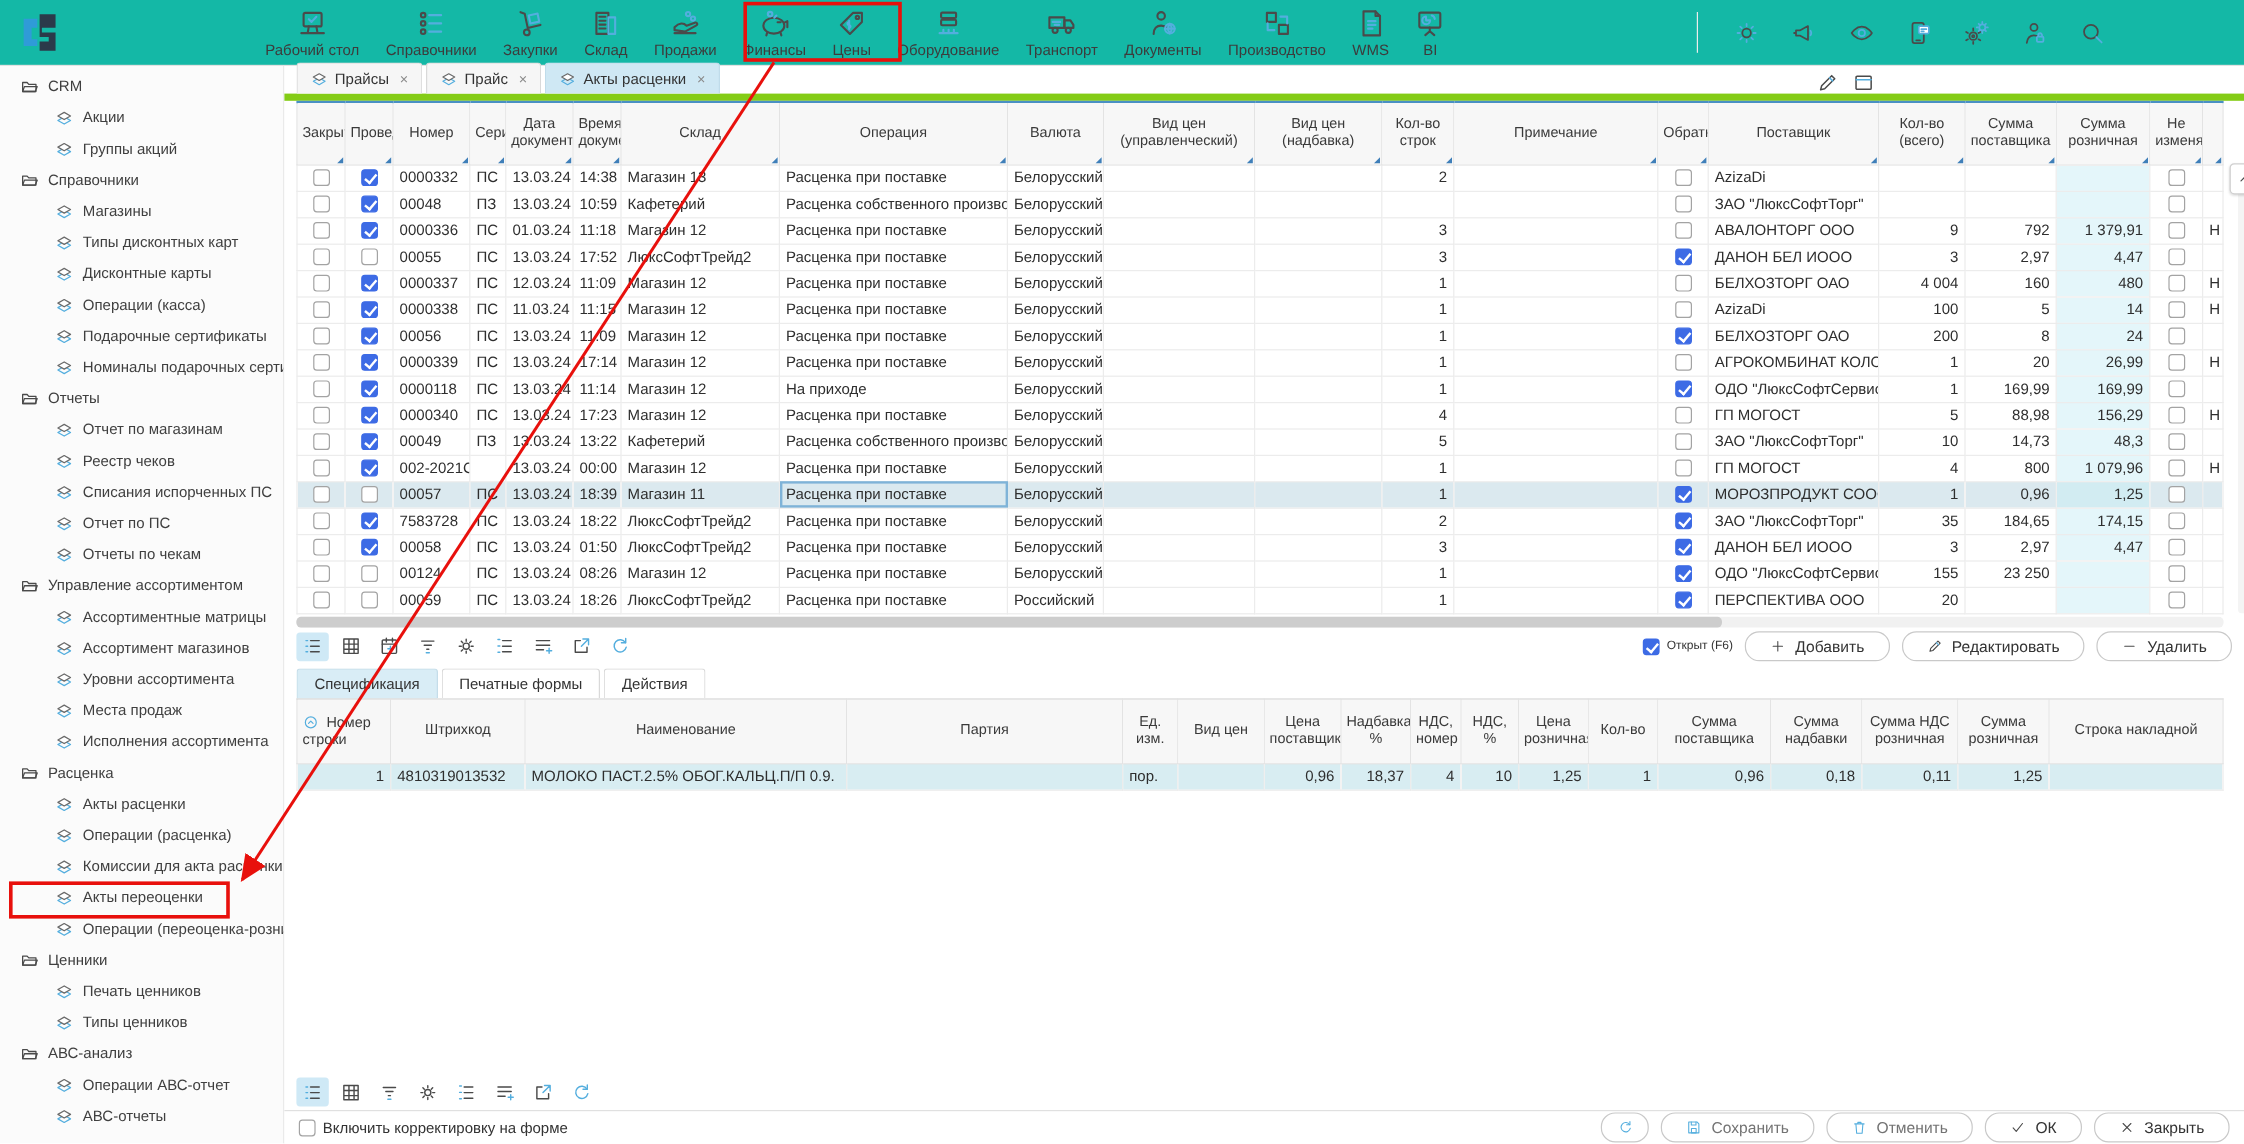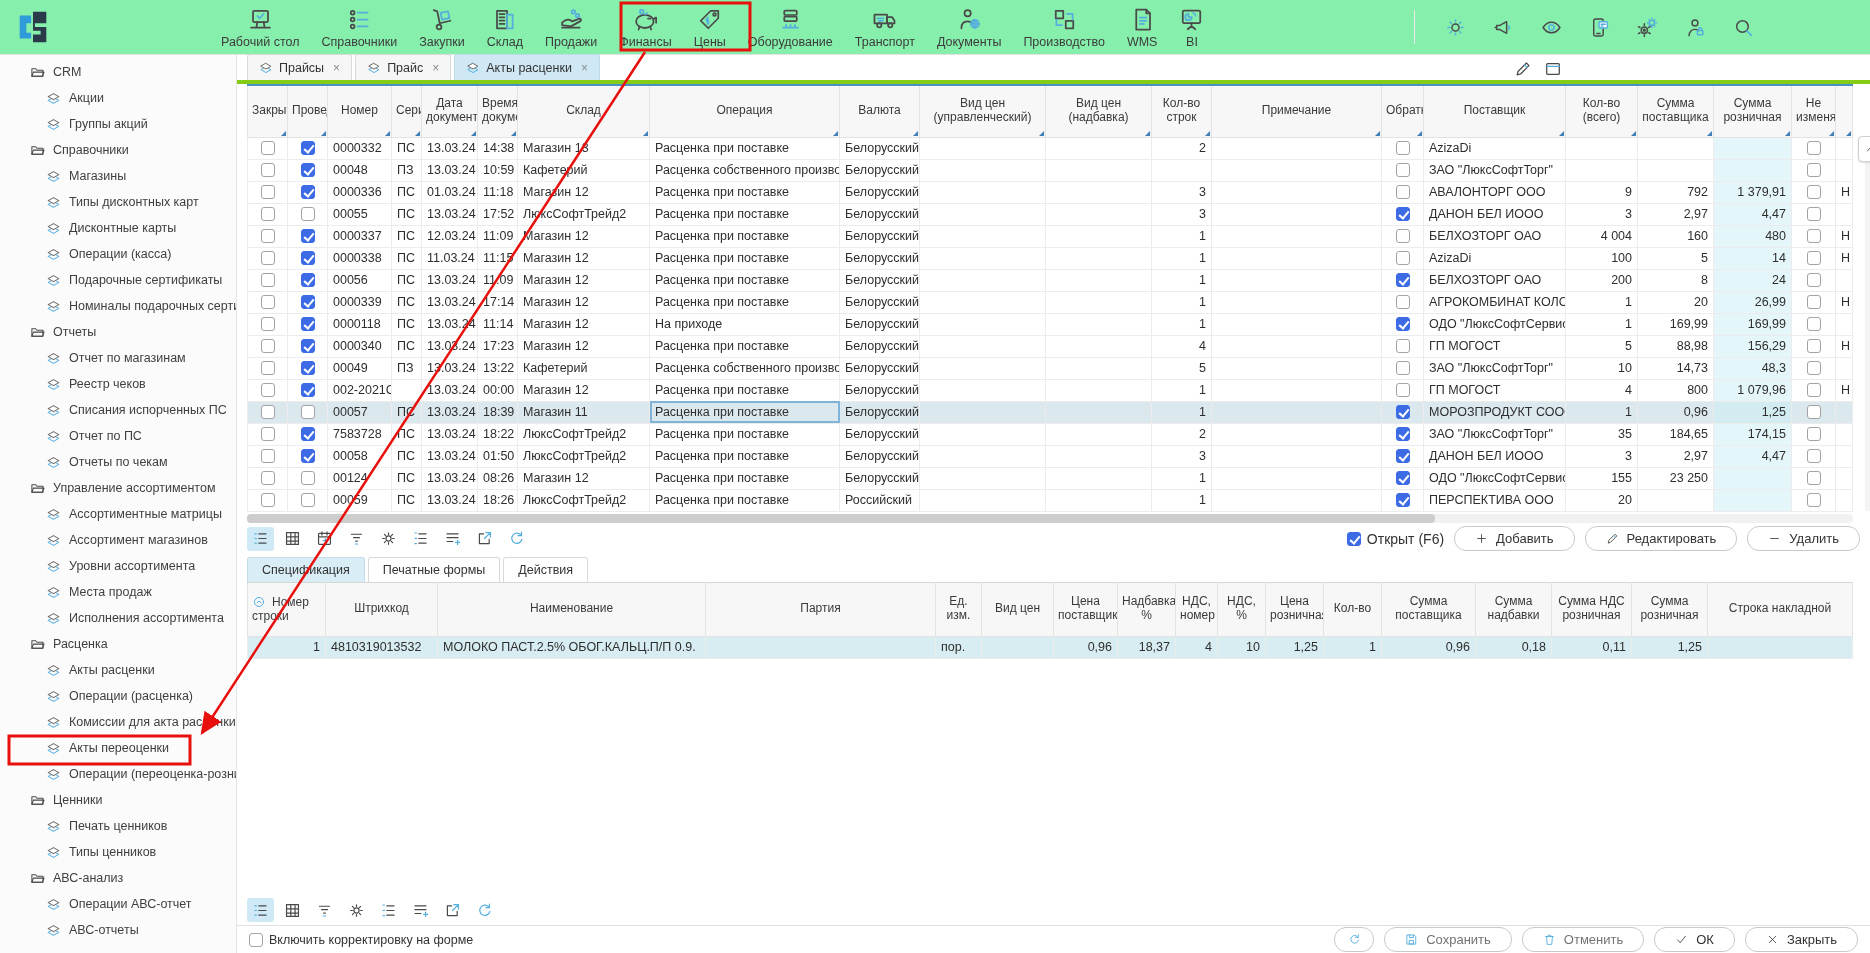--- a/index.html
+++ b/index.html
@@ -1,38 +1,38 @@
 <!DOCTYPE html>
 <html><head>
 <meta charset="utf-8">
 <style>
   *{box-sizing:border-box;margin:0;padding:0}
   body{width:1870px;height:953px;margin:0;font-family:"Liberation Sans",sans-serif;font-size:12px;color:#333;background:#fff;overflow:hidden;position:relative}
   .icon svg{display:block;width:100%;height:100%;fill:none;stroke:#4a4a4a;stroke-width:1.4;stroke-linecap:round;stroke-linejoin:round}
   .icon svg .b{stroke:#54aede}
   .icon svg .w{fill:#fff;stroke:#6a6a6a}
   
-  .topbar{height:55px;display:flex;align-items:center;border-bottom:1px solid #e2e2e2;background:#86efac;position:relative}
+  .topbar{height:55px;display:flex;align-items:center;border-bottom:1px solid #e2e2e2;background:#14b8a6;position:relative}
   .logo{width:38px;height:38px;margin-left:14px;flex:none}
   .menu{display:flex;margin-left:158px;height:100%;align-items:stretch}
   .menu-item{display:flex;flex-direction:column;align-items:center;justify-content:center;gap:3px;padding:4px 11px 3px;cursor:pointer}
   .menu-item.active{background:#d9edf7}
   .mi-icon{width:25px;height:25px}
   .mi-label{font-size:12.5px;color:#3c3c3c;white-space:nowrap}
   .top-right{display:flex;align-items:center;gap:27px;margin-left:auto;margin-right:116px;padding-left:30px;border-left:1px solid #ececec;height:34px}
   .tr-icon{width:21px;height:21px;cursor:pointer}
   
   .body-row{display:flex;height:898px}
   .sidebar{width:237px;flex:none;background:#fbfbfb;border-right:1px solid #e5e5e5;padding-top:4px;overflow:hidden}
   .tree-item{height:26px;display:flex;align-items:center;gap:8px;padding-left:46px;cursor:pointer;color:#3f3f3f;font-size:12.5px;white-space:nowrap}
-  .tree-item.folder{padding-left:30px}
+  .tree-item.folder{padding-left:17px}
   .t-icon{width:15px;height:15px;flex:none}
   .content{flex:1;min-width:0;display:flex;flex-direction:column;background:#fff}
   
-  .tabbar{height:29px;display:flex;align-items:flex-end;gap:3px;padding-left:10px;border-bottom:4px solid #84cc16;position:relative}
+  .tabbar{height:29px;display:flex;align-items:flex-end;gap:3px;padding-left:10px;border-bottom:6px solid #84cc16;position:relative}
   .tab{display:flex;align-items:center;gap:6px;height:26px;padding:0 11px;border:1px solid #d9d9d9;border-bottom:none;border-radius:3px 3px 0 0;background:#f6f6f6;font-size:12.5px;cursor:pointer;white-space:nowrap}
   .tab.active{background:#cfe8f4;border-color:#c0dcea}
   .tab .ticon{width:14px;height:14px}
   .tab .close{color:#8a8a8a;font-size:12px;margin-left:3px}
   .tab-tools{position:absolute;right:308px;top:5px;display:flex;gap:12px}
   .tab-tools .icon{width:18px;height:18px;cursor:pointer}
   
   .gb-label{height:20px;display:flex;align-items:center;gap:5px;padding-left:9px;color:#9aa0a6;font-size:12px}
   .gb-label .icon{width:12px;height:12px}
   
@@ -56,21 +56,21 @@
   .vs-btn .icon{width:14px;height:14px}
   .hscroll{height:9px;background:#f1f1f1;border-radius:4px;margin-top:2px;width:1606px}
   .hs-thumb{height:100%;width:74%;background:#cdcdcd;border-radius:4px}
   
   .action-row{height:32px;display:flex;align-items:center;padding:0 10px;flex:none}
   .grid-toolbar{display:flex;gap:5px;align-items:center}
   .gt-btn{width:27px;height:24px;display:flex;align-items:center;justify-content:center;border-radius:3px;cursor:pointer}
   .gt-btn.active{background:#cfe9f6}
   .gt-btn .icon{width:17px;height:17px}
   .act-buttons{margin-left:auto;display:flex;align-items:center;gap:10px}
-  .open-check{display:flex;align-items:center;gap:6px;font-size:14px;cursor:pointer}
+  .open-check{display:flex;align-items:center;gap:6px;font-size:10px;cursor:pointer}
   .btn{display:inline-flex;align-items:center;justify-content:center;gap:8px;height:25px;padding:0 20px;background:#fff;border:1px solid #c9c9c9;border-radius:12px;font-size:13px;color:#333;cursor:pointer;white-space:nowrap}
   .btn .icon{width:13px;height:13px}
   .btn.disabled{color:#737373}
   
   .bottom-tabs{height:27px;display:flex;align-items:flex-end;gap:3px;padding-left:10px;flex:none}
   .btab{height:25px;display:flex;align-items:center;padding:0 14px;border:1px solid #d9d9d9;border-bottom:none;border-radius:3px 3px 0 0;background:#fff;font-size:12.5px;cursor:pointer}
   .btab.active{background:#d9edf6;border-color:#c5dde9}
   .spec-wrap{margin:0 6px 0 10px;flex:none}
   table.spec{width:1606px}
   .spec th{border-top:1px solid #d6d6d6;height:54px}

